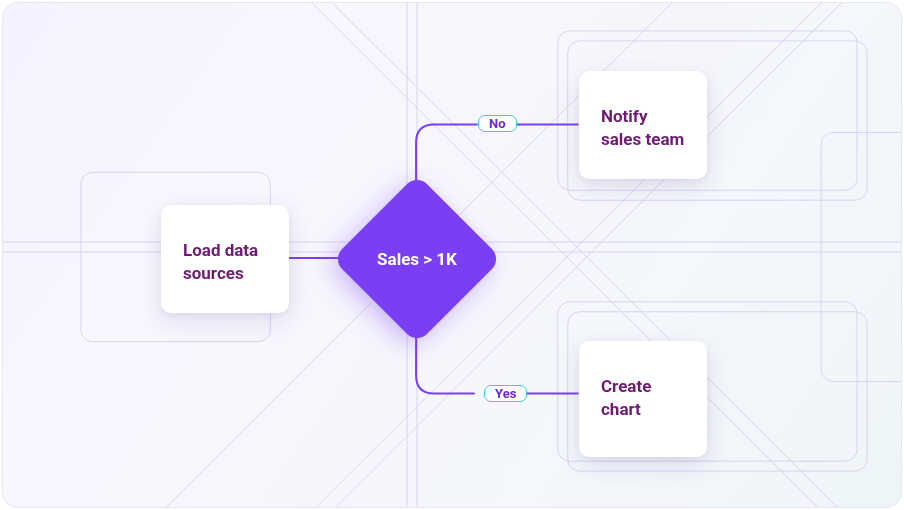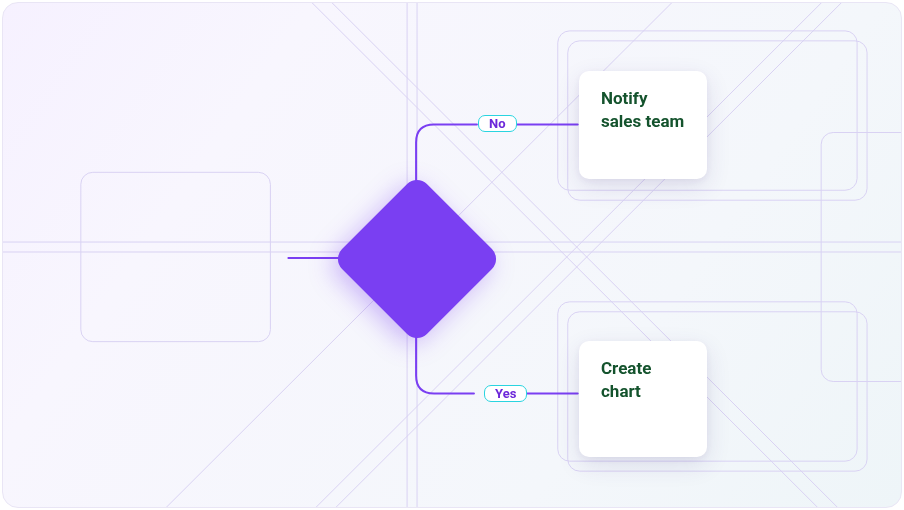--- a/index.html
+++ b/index.html
@@ -24,22 +24,22 @@
     position: absolute;
     inset: 0;
     width: 100%;
     height: 100%;
   }
   .node-box {
     position: absolute;
     background: #fff;
     border-radius: 10px;
     box-shadow: 0 8px 24px rgba(60, 40, 120, 0.12), 0 2px 6px rgba(60,40,120,0.06);
-    padding: 16px 22px;
-    color: #14532d;
+    padding: 34px 22px;
+    color: #701a75;
     font-weight: 700;
     font-size: 17px;
     line-height: 1.35;
   }
   .node-load   { left: 158px; top: 202px; width: 128px; height: 108px; }
   .node-notify { left: 576px; top:  68px; width: 128px; height: 108px; }
   .node-chart  { left: 576px; top: 338px; width: 128px; height: 116px; }
   .decision {
     position: absolute;
     left: 354px;
@@ -122,22 +122,28 @@
       <line x1="286" y1="256" x2="356" y2="256"></line>
 
       <path d="M414 200 L414 140 Q414 122 432 122 L475 122"></path>
       <line x1="510" y1="122" x2="576" y2="122"></line>
 
       <path d="M414 312 L414 374 Q414 392 432 392 L472 392"></path>
       <line x1="516" y1="392" x2="576" y2="392"></line>
     </g>
   </svg>
 
+  <div class="node-box node-load">
+    <span>Load data sources</span>
+  </div>
 
   <div class="decision"></div>
+  <div class="decision-label">
+    <span>Sales &gt; 1K</span>
+  </div>
 
   <div class="node-box node-notify">
     <span>Notify sales team</span>
   </div>
 
   <div class="node-box node-chart">
     <span>Create chart</span>
   </div>
 
   <div class="badge badge-no">

